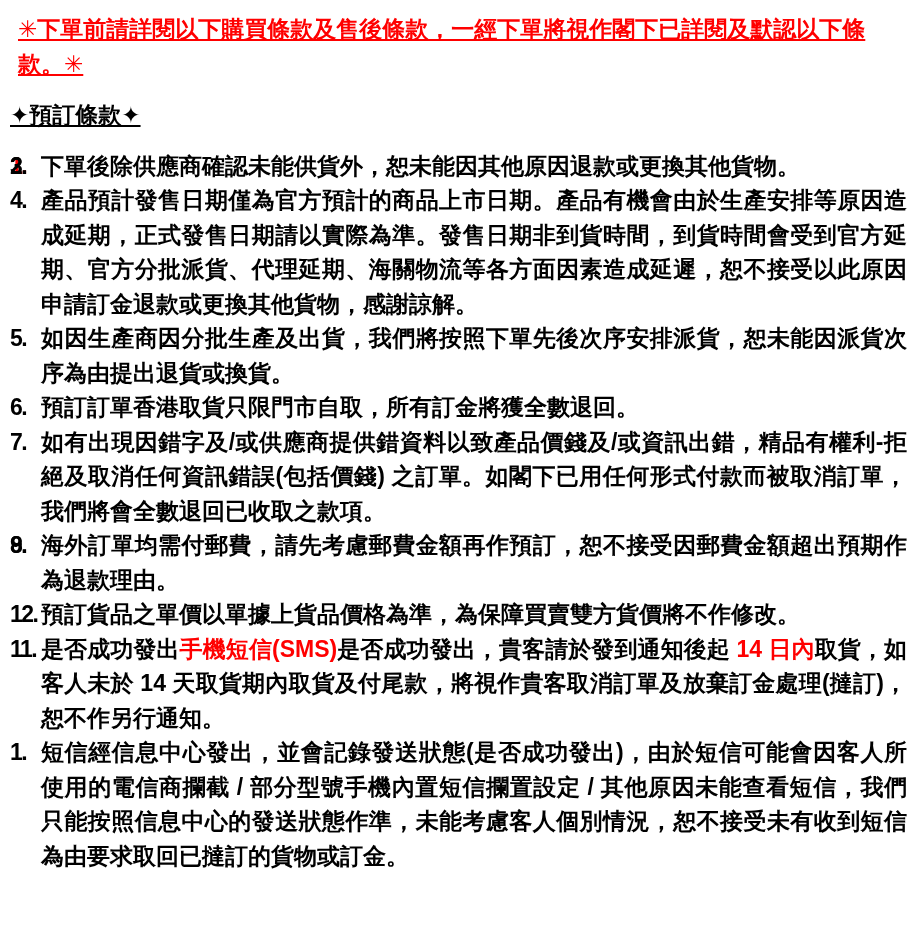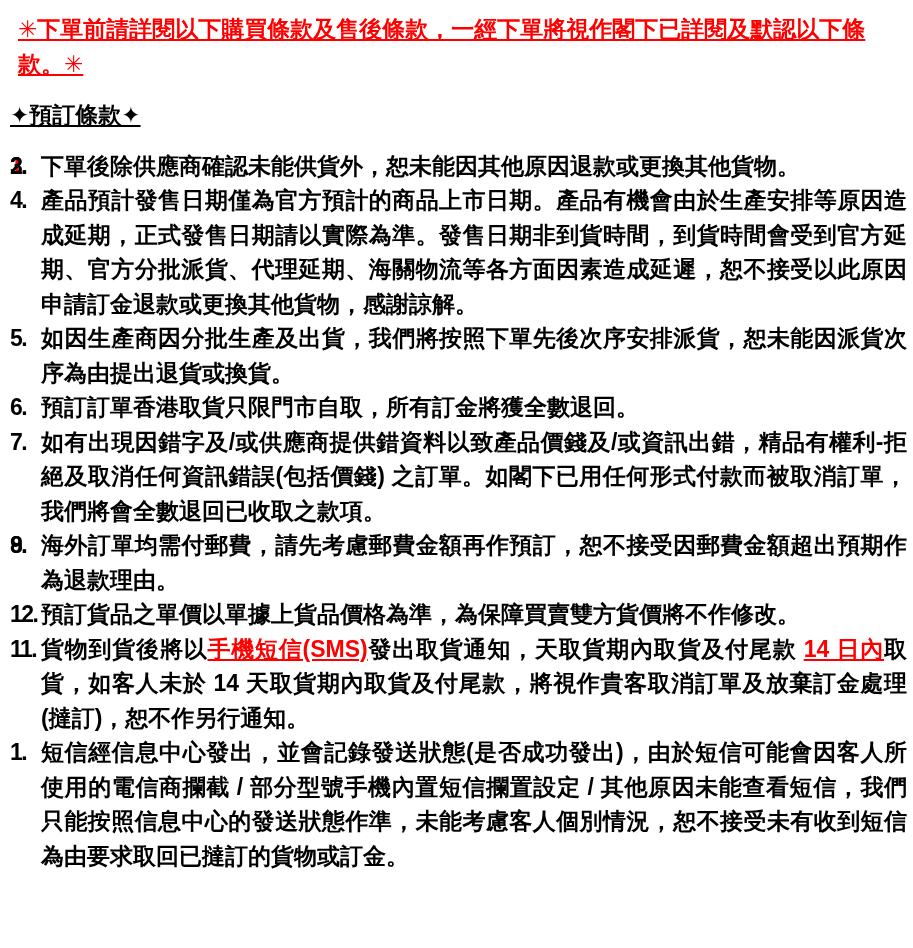--- a/index.html
+++ b/index.html
@@ -48,21 +48,20 @@
   ol.terms > li > .num {
     position: absolute;
     left: 0;
     top: 0;
     letter-spacing: -1.5px;
     white-space: nowrap;
   }
   li.red, li.red .num { color: var(--red); }
   .seg-red-underline {
     color: var(--red);
-    text-decoration: underline;
   }
 </style>
 </head>
 <body>
 
 <div class="page">
   <div class="notice">✳下單前請詳閱以下購買條款及售後條款，一經下單將視作閣下已詳閱及默認以下條款。✳</div>
 
   <h2 class="section-title">✦預訂條款✦</h2>
 
@@ -70,16 +69,16 @@
       <li class="red"><span class="num">1.</span></li>
       <li><span class="num">2.</span></li>
       <li><span class="num">3.</span><span class="seg">下單後除供應商確認未能供貨外，恕未能因其他原因退款或更換其他貨物。</span></li>
       <li><span class="num">4.</span><span class="seg">產品預計發售日期僅為官方預計的商品上市日期。產品有機會由於生產安排等原因造成延期，正式發售日期請以實際為準。發售日期非到貨時間，到貨時間會受到官方延期、官方分批派貨、代理延期、海關物流等各方面因素造成延遲，恕不接受以此原因申請訂金退款或更換其他貨物，感謝諒解。</span></li>
       <li><span class="num">5.</span><span class="seg">如因生產商因分批生產及出貨，我們將按照下單先後次序安排派貨，恕未能因派貨次序為由提出退貨或換貨。</span></li>
       <li><span class="num">6.</span><span class="seg">預訂訂單香港取貨只限門市自取，所有訂金將獲全數退回。</span></li>
       <li><span class="num">7.</span><span class="seg">如有出現因錯字及/或供應商提供錯資料以致產品價錢及/或資訊出錯，精品有權利-拒絕及取消任何資訊錯誤(包括價錢) 之訂單。如閣下已用任何形式付款而被取消訂單，我們將會全數退回已收取之款項。</span></li>
       <li><span class="num">8.</span></li>
       <li><span class="num">9.</span><span class="seg">海外訂單均需付郵費，請先考慮郵費金額再作預訂，恕不接受因郵費金額超出預期作為退款理由。</span></li>
       <li><span class="num">12.</span><span class="seg">預訂貨品之單價以單據上貨品價格為準，為保障買賣雙方貨價將不作修改。</span></li>
-      <li><span class="num">11.</span><span class="seg">貨物到貨後將以</span><span class="seg-red-underline">手機短信(SMS)</span><span class="seg">發出取貨通知，天取貨期內取貨及付尾款 </span><span class="seg-red-underline">14 日內</span><span class="seg">取貨，如客人未於 14 天取貨期內取貨及付尾款，將視作貴客取消訂單及放棄訂金處理(撻訂)，恕不作另行通知。</span></li>
+      <li><span class="num">11.</span><span class="seg">是否成功發出</span><span class="seg-red-underline">手機短信(SMS)</span><span class="seg">是否成功發出，貴客請於發到通知後起 </span><span class="seg-red-underline">14 日內</span><span class="seg">取貨，如客人未於 14 天取貨期內取貨及付尾款，將視作貴客取消訂單及放棄訂金處理(撻訂)，恕不作另行通知。</span></li>
       <li><span class="num">1.</span><span class="seg">短信經信息中心發出，並會記錄發送狀態(是否成功發出)，由於短信可能會因客人所使用的電信商攔截 / 部分型號手機內置短信攔置設定 / 其他原因未能查看短信，我們只能按照信息中心的發送狀態作準，未能考慮客人個別情況，恕不接受未有收到短信為由要求取回已撻訂的貨物或訂金。</span></li>
     </ol>
 </div>
 
 </body></html>

